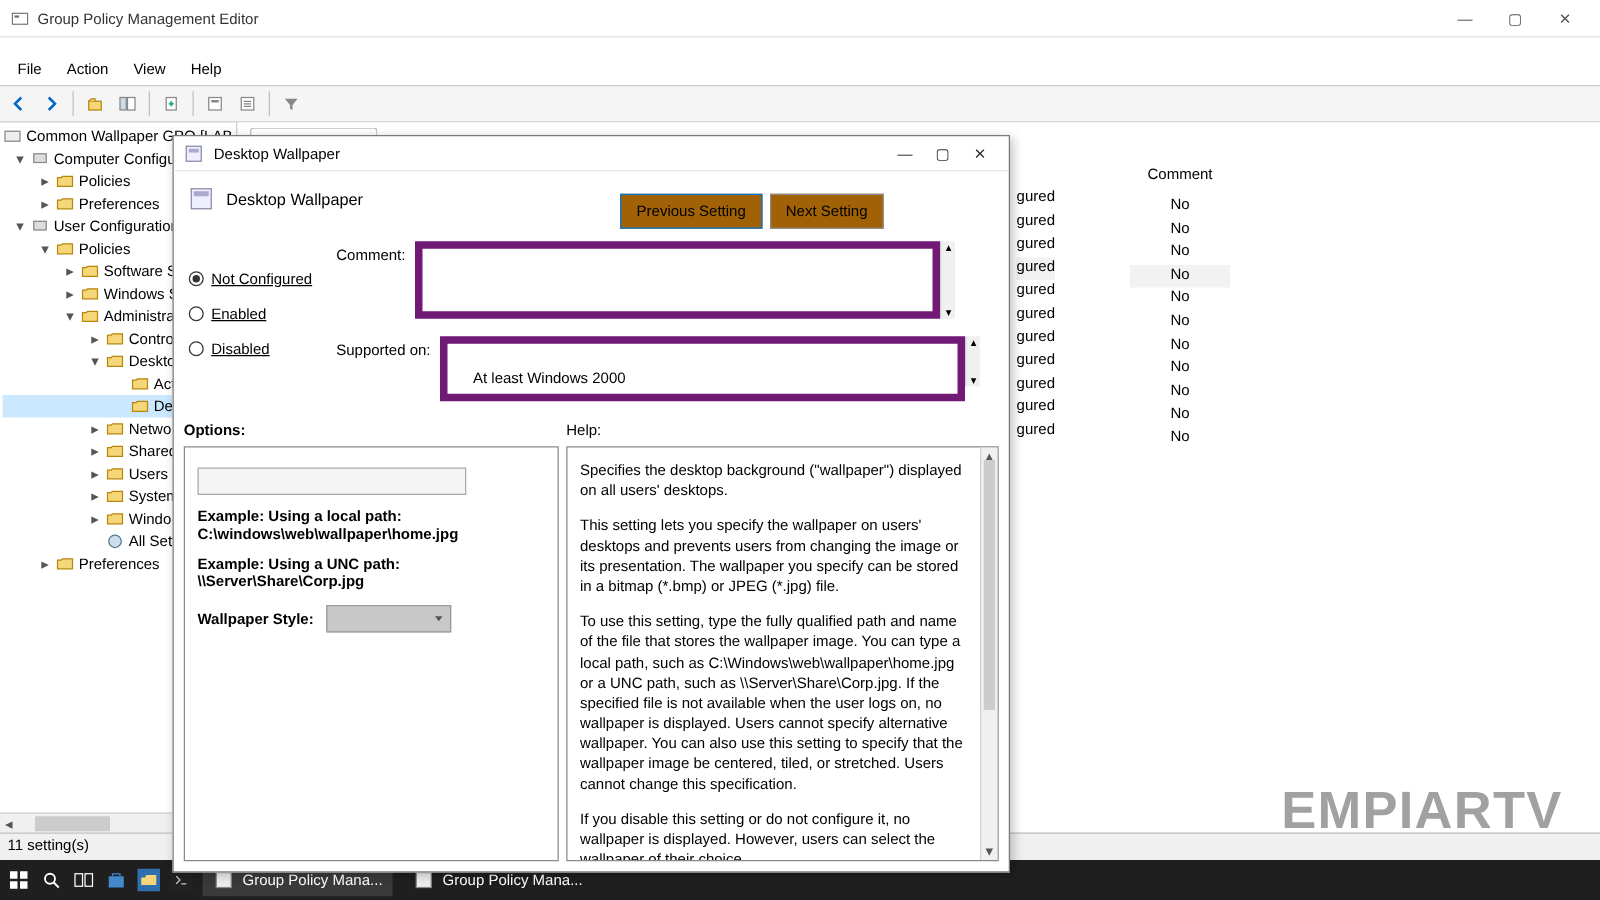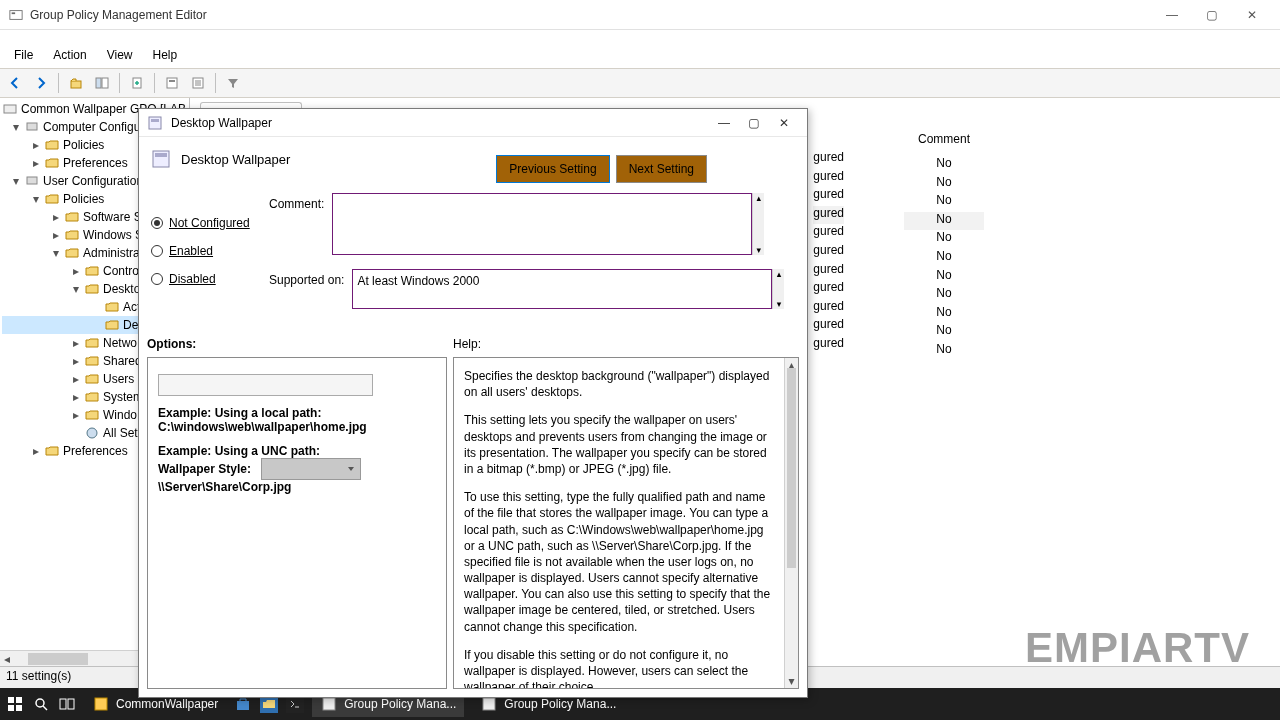--- a/index.html
+++ b/index.html
@@ -69,21 +69,21 @@
 .navbtn { border: 1px solid #8a8a8a; background: #a16207; padding: 6px 12px; }
 .navbtn.hl { border: 1.5px solid #0078d7; }
 
 .radio-group { margin: 16px 0 0 0; text-decoration: underline; }
 .radio-row { display: flex; align-items: center; gap: 6px; height: 28px; }
 .radio { width: 12px; height: 12px; border: 1px solid #333; border-radius: 50%; display: flex; align-items: center; justify-content: center; }
 .radio .dot { width: 6px; height: 6px; background: #333; border-radius: 50%; }
 
 .field-row { position: absolute; display: flex; align-items: flex-start; gap: 8px; }
 .field-label { padding-top: 4px; }
-.textbox { border: 1px solid #701a75; background: #fff; padding: 4px; }
+.textbox { border: 6px solid #701a75; background: #fff; padding: 20px; }
 .textbox.ro { background: #fff; }
 .scrollhint { width: 12px; background: #f0f0f0; border-left: 1px solid #d0d0d0; }
 
 .options-section { position: absolute; top: 226px; left: 8px; right: 8px; bottom: 8px; display: flex; gap: 6px; }
 .opt-col { width: 300px; display: flex; flex-direction: column; font-weight: bold; }
 .help-col { flex: 1; display: flex; flex-direction: column; }
 .col-label { margin-bottom: 4px; padding: 2px 0; }
 .panel { border: 1px solid #8a8a8a; flex: 1; padding: 10px 10px; overflow: hidden; position: relative; }
 .opt-input { border: 1px solid #aaa; background: #f5f5f5; height: 22px; width: 215px; margin: 6px 0 10px; }
 .opt-select { border: 1px solid #999; background: #c8c8c8; height: 22px; width: 100px; display: inline-flex; align-items: center; justify-content: flex-end; padding-right: 4px; margin-left: 10px; }
@@ -444,28 +444,20 @@
         <circle cx="7" cy="7" r="4" fill="none" stroke="#fff" stroke-width="1.5"></circle>
         <path d="M10 10 L14 14" stroke="#fff" stroke-width="1.5"></path>
       </svg>
     </span>
   <span class="icn16">
       <svg width="16" height="16" viewBox="0 0 16 16">
         <rect x="1" y="3" width="6" height="10" fill="none" stroke="#fff"></rect>
         <rect x="9" y="3" width="6" height="10" fill="none" stroke="#fff"></rect>
       </svg>
     </span>
-  <div class="tbitem">
-      <span class="icn16">
-        <svg width="16" height="16">
-          <rect x="2" y="2" width="12" height="12" fill="#fc5" stroke="#b80"></rect>
-        </svg>
-      </span>
-      <span>CommonWallpaper</span>
-    </div>
   <span class="icn16">
       <svg width="16" height="16">
         <rect x="2" y="5" width="12" height="9" fill="#48c"></rect>
         <path d="M5 5 L5 3 L11 3 L11 5" fill="none" stroke="#48c"></path>
       </svg>
     </span>
   <span class="icn16" style="background:#2f6fb0;">
       <svg width="14" height="14">
         <path d="M1 5 L4 5 L5 3 L13 3 L13 11 L1 11 Z" fill="#f5d77a"></path>
       </svg>
@@ -559,29 +551,29 @@
     </div>
 
     <div class="options-section">
       <div class="opt-col">
         <div class="col-label">Options:</div>
         <div class="panel">
           <div class="opt-input"></div>
           <div>Example: Using a local path:</div>
           <div style="margin-bottom:10px;">C:\windows\web\wallpaper\home.jpg</div>
           <div>Example: Using a UNC path:</div>
+          <div style="margin-bottom:12px;">\\Server\Share\Corp.jpg</div>
           <div style="display:flex; align-items:center;">
             <span>Wallpaper Style:</span>
             <span class="opt-select">
                 <svg width="10" height="10">
                   <path d="M2 3 L8 3 L5 7 Z" fill="#555"></path>
                 </svg>
               </span>
           </div>
-          <div style="margin-bottom:12px;">\\Server\Share\Corp.jpg</div>
         </div>
       </div>
       <div class="help-col">
         <div class="col-label">Help:</div>
         <div class="panel">
           <div class="help-text" style="padding-right:12px;">
             <p>Specifies the desktop background ("wallpaper") displayed on all users' desktops.</p>
             <p>This setting lets you specify the wallpaper on users' desktops and prevents users from changing the image or its presentation. The wallpaper you specify can be stored in a bitmap (*.bmp) or JPEG (*.jpg) file.</p>
             <p>To use this setting, type the fully qualified path and name of the file that stores the wallpaper image. You can type a local path, such as C:\Windows\web\wallpaper\home.jpg or a UNC path, such as \\Server\Share\Corp.jpg. If the specified file is not available when the user logs on, no wallpaper is displayed. Users cannot specify alternative wallpaper. You can also use this setting to specify that the wallpaper image be centered, tiled, or stretched. Users cannot change this specification.</p>
             <p>If you disable this setting or do not configure it, no wallpaper is displayed. However, users can select the wallpaper of their choice.</p>

